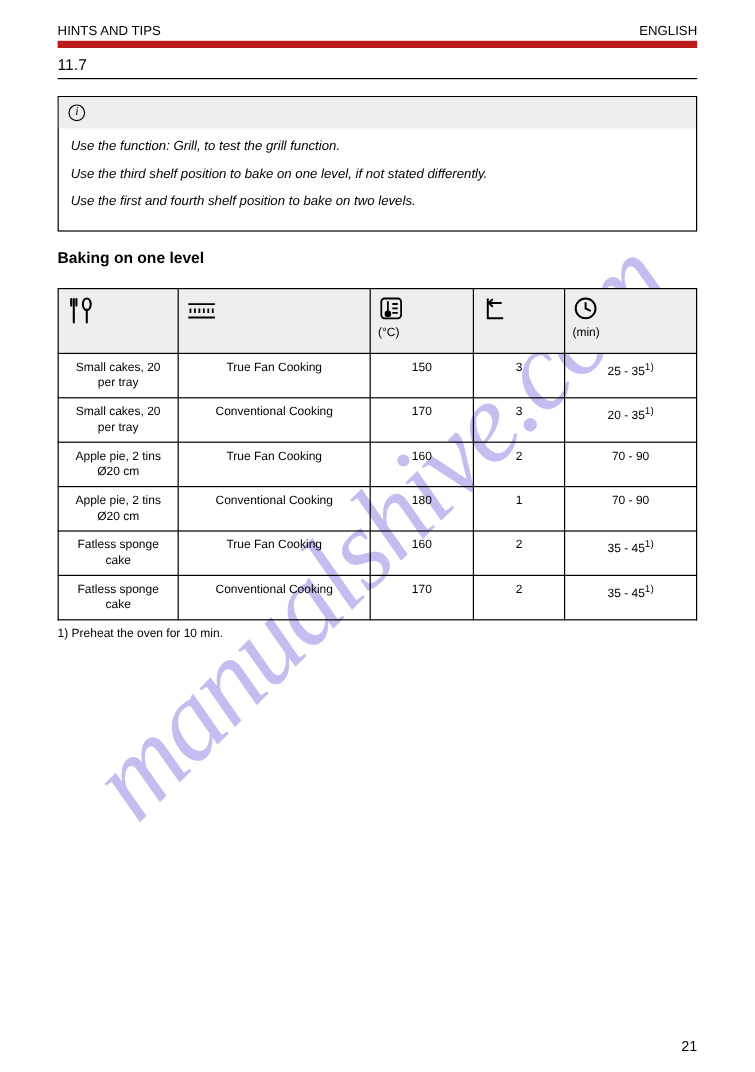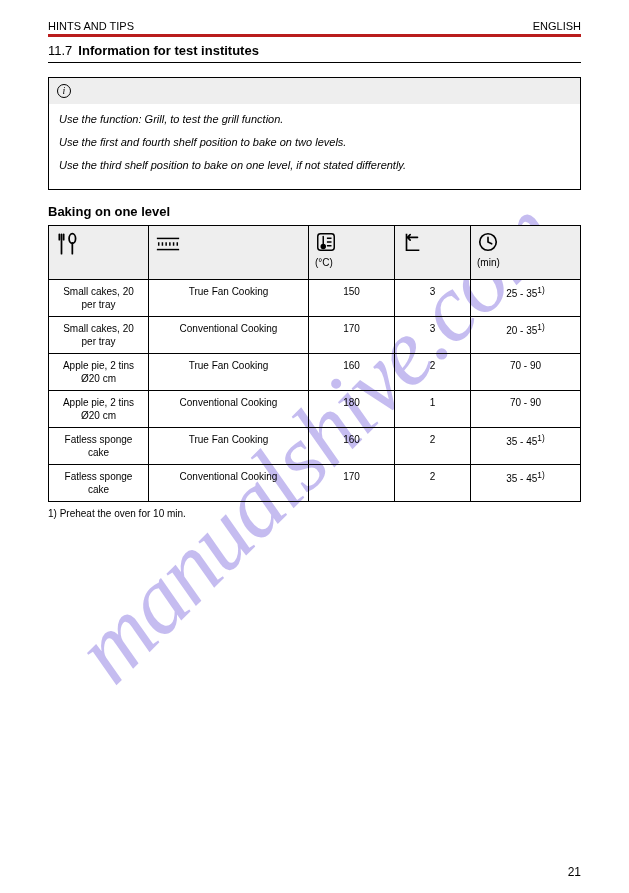--- a/index.html
+++ b/index.html
@@ -29,21 +29,21 @@
   }
   .content {
     position: relative;
     z-index: 1;
     padding: 20px 48px 0 48px;
   }
   .header-row {
     display: flex;
     justify-content: space-between;
     align-items: baseline;
-    border-bottom: 3px solid #b91c1c;
+    border-bottom: 6px solid #b91c1c;
     padding-bottom: 2px;
     margin-bottom: 6px;
   }
   .header-row .right { text-align: center; }
   .section-rule {
     border-bottom: 1px solid #000;
     margin-bottom: 14px;
   }
   .section-num { font-size: 13px; }
   .section-title { font-size: 13px; font-weight: bold; }
@@ -66,21 +66,21 @@
     display: inline-flex;
     align-items: center;
     justify-content: center;
     font-family: Georgia, serif;
     font-style: italic;
     font-size: 10px;
     line-height: 1;
   }
   .info-box .info-body { padding: 8px 10px; }
   .info-box p { margin-bottom: 8px; line-height: 1.35; font-style: italic; }
-  .sub-title { font-size: 13px; font-weight: bold; margin: 8px 0 6px; }
+  .sub-title { font-size: 13px; font-weight: bold; margin: 8px 0 18px; }
   table.cooking {
     border-collapse: collapse;
     width: 100%;
   }
   table.cooking th, table.cooking td {
     border: 1px solid #000;
     padding: 5px 6px;
     text-align: center;
     vertical-align: top;
     font-size: 10px;
@@ -111,34 +111,33 @@
 
 <div class="watermark">manualshive.com</div>
 
 <div class="content">
 
   <div class="header-row">
     <span>HINTS AND TIPS</span>
     <span class="right">ENGLISH</span>
   </div>
 
-  <div class="section-rule" style="display:flex; gap:6px; padding-bottom:4px;align-items:center;">
+  <div class="section-rule" style="display:flex; gap:18px; padding-bottom:4px;align-items:center;">
     <span class="section-num">11.7</span>
-    <span class="section-title">Information for test institutes</span>
   </div>
 
 
   <div class="info-box">
     <div class="info-head">
       <span class="i-icon">i</span>
     </div>
     <div class="info-body">
       <p>Use the function: Grill, to test the grill function.</p>
+      <p>Use the third shelf position to bake on one level, if not stated differently.</p>
       <p>Use the first and fourth shelf position to bake on two levels.</p>
-      <p>Use the third shelf position to bake on one level, if not stated differently.</p>
     </div>
   </div>
 
   <div class="sub-title">Baking on one level</div>
 
   <table class="cooking">
     <colgroup>
       <col class="col-food">
         <col class="col-func">
         <col class="col-temp">

